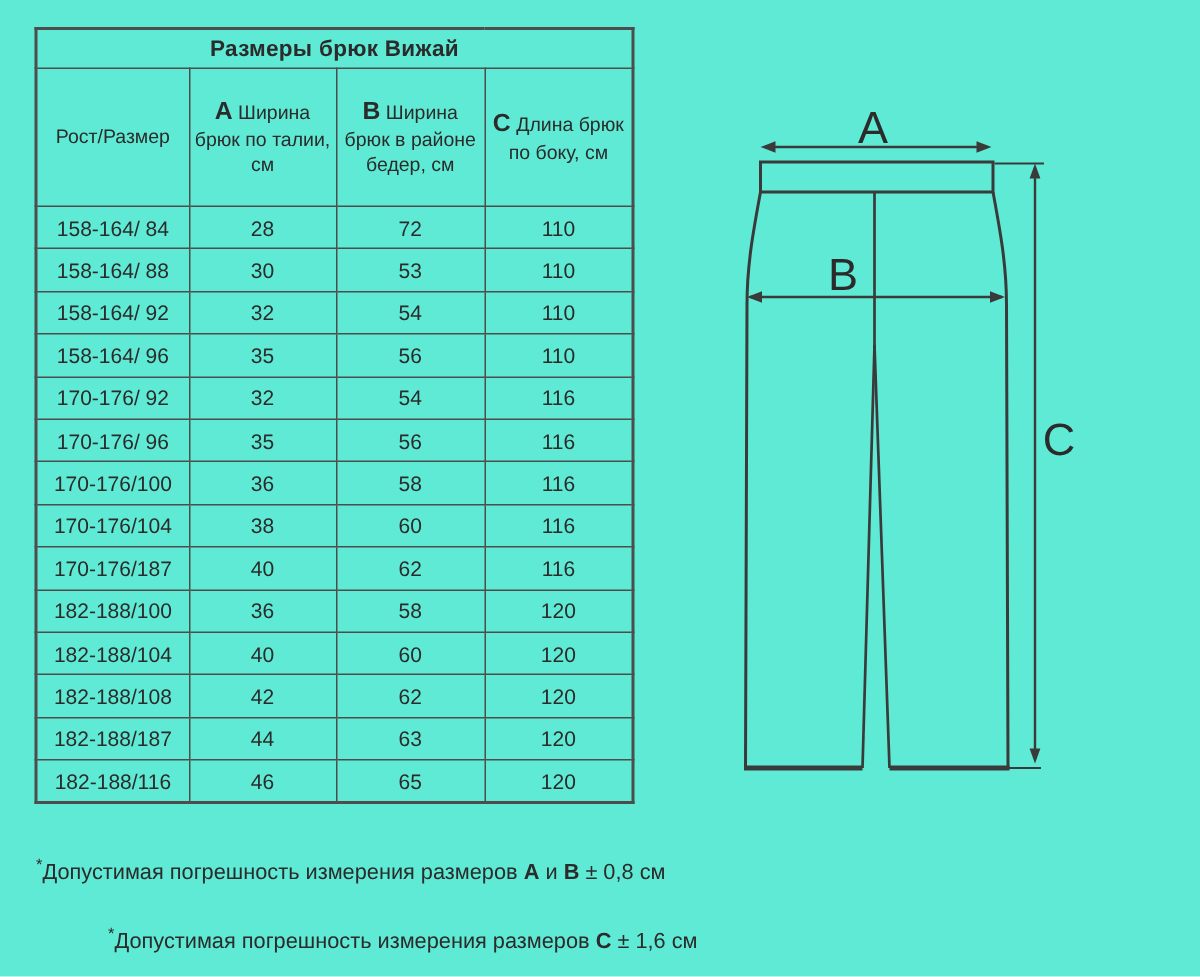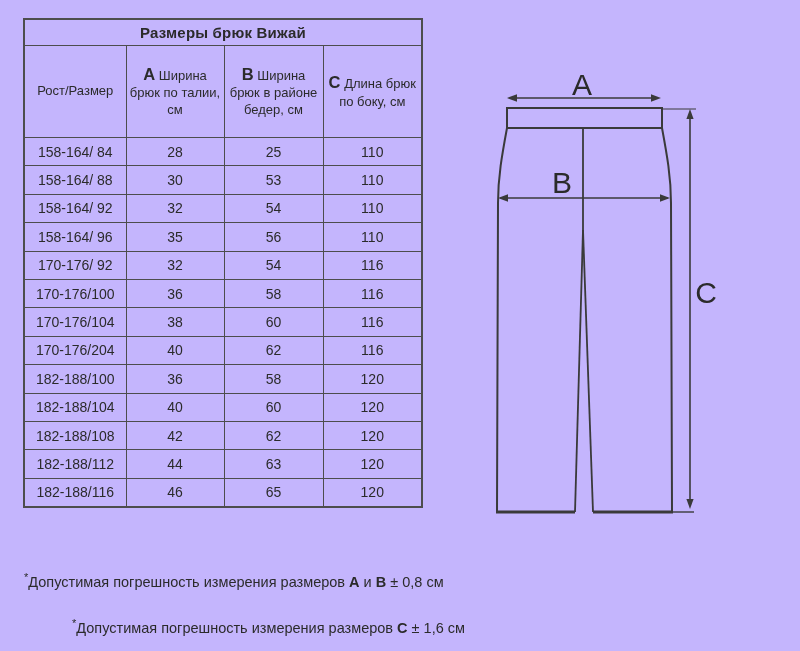--- a/index.html
+++ b/index.html
@@ -1,19 +1,19 @@
 <!DOCTYPE html>
 <html><head>
 <meta charset="utf-8">
 <style>
   html,body{
     margin:0;padding:0;width:800px;height:651px;background:#ffffff;
     font-family:"Liberation Sans",sans-serif;color:#2b2b2b;overflow:hidden;position:relative;
   }
-  .page{position:absolute;inset:0;background:#c4b5fd;}
+  .page{position:absolute;inset:0;background:#5eead4;}
 
   
   table.size-table{
     position:absolute;left:23px;top:18px;width:398px;
     border-collapse:collapse;table-layout:fixed;
     border:2px solid #4d4d4d;
   }
   .size-table th,.size-table td{
     border:1.5px solid #4d4d4d;text-align:center;vertical-align:middle;padding:0;
   }
@@ -69,21 +69,21 @@
         <th>
           <span class="col-letter">C</span>
           <span>Длина брюк по боку, см</span>
         </th>
       </tr>
     </thead>
     <tbody>
         <tr class="data-row">
       <td>158-164/ 84</td>
       <td>28</td>
-      <td>25</td>
+      <td>72</td>
       <td>110</td>
     </tr>
         <tr class="data-row">
       <td>158-164/ 88</td>
       <td>30</td>
       <td>53</td>
       <td>110</td>
     </tr>
         <tr class="data-row">
       <td>158-164/ 92</td>
@@ -97,33 +97,39 @@
       <td>56</td>
       <td>110</td>
     </tr>
         <tr class="data-row">
       <td>170-176/ 92</td>
       <td>32</td>
       <td>54</td>
       <td>116</td>
     </tr>
         <tr class="data-row">
+      <td>170-176/ 96</td>
+      <td>35</td>
+      <td>56</td>
+      <td>116</td>
+    </tr>
+        <tr class="data-row">
       <td>170-176/100</td>
       <td>36</td>
       <td>58</td>
       <td>116</td>
     </tr>
         <tr class="data-row">
       <td>170-176/104</td>
       <td>38</td>
       <td>60</td>
       <td>116</td>
     </tr>
         <tr class="data-row">
-      <td>170-176/204</td>
+      <td>170-176/187</td>
       <td>40</td>
       <td>62</td>
       <td>116</td>
     </tr>
         <tr class="data-row">
       <td>182-188/100</td>
       <td>36</td>
       <td>58</td>
       <td>120</td>
     </tr>
@@ -133,21 +139,21 @@
       <td>60</td>
       <td>120</td>
     </tr>
         <tr class="data-row">
       <td>182-188/108</td>
       <td>42</td>
       <td>62</td>
       <td>120</td>
     </tr>
         <tr class="data-row">
-      <td>182-188/112</td>
+      <td>182-188/187</td>
       <td>44</td>
       <td>63</td>
       <td>120</td>
     </tr>
         <tr class="data-row">
       <td>182-188/116</td>
       <td>46</td>
       <td>65</td>
       <td>120</td>
     </tr>

